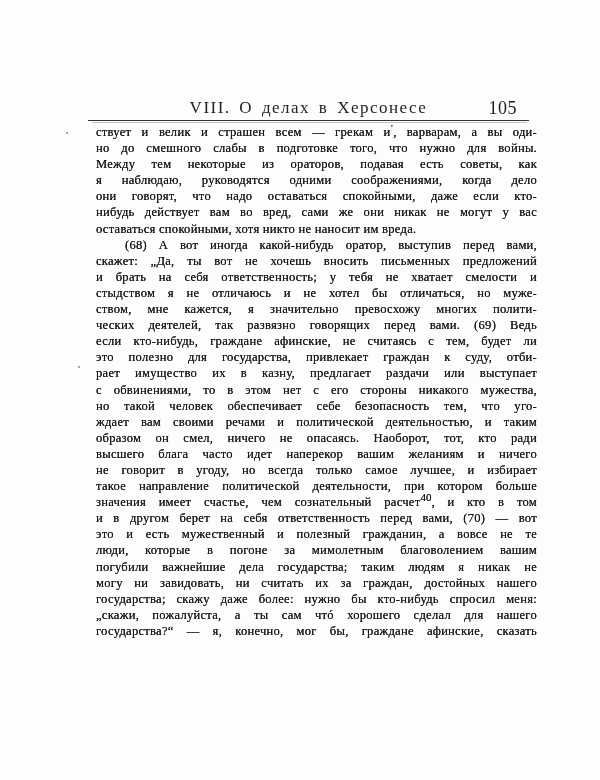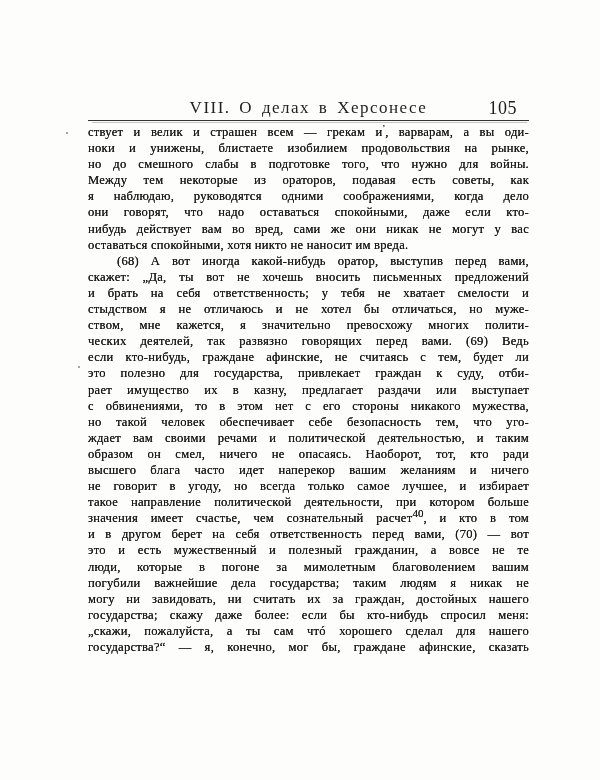--- a/index.html
+++ b/index.html
@@ -44,21 +44,21 @@
   }
   .rule-shadow {
     position:absolute;
     left:4px; right:2px; top:24px;
     height:1px;
     background:rgba(52,52,52,0.28);
   }
   
   .text-block {
     position:absolute;
-    left:88px; top:124px;
+    left:96px; top:124px;
     width:441px;
     font-size:12.6px;
     line-height:16.1px;
     letter-spacing:0.25px;
     text-shadow:0 0 0.35px currentColor; 
   }
   .line {
     height:16.1px;
     overflow:hidden;
     text-align:justify;
@@ -96,21 +96,20 @@
   <div class="header">
     <span class="running-title">VIII. О делах в Херсонесе</span>
     <span class="page-number">105</span>
     <div class="rule"></div>
     <div class="rule-shadow"></div>
   </div>
 
   <div class="text-block">
 
     <div class="line"><span>ствует и велик и страшен всем — грекам и</span><sup class="tickmark">ʼ</sup><span>, варварам, а вы оди-</span></div>
-    <div class="line">ноки и унижены, блистаете изобилием продовольствия на рынке,</div>
     <div class="line">но до смешного слабы в подготовке того, что нужно для войны.</div>
     <div class="line">Между тем некоторые из ораторов, подавая есть советы, как</div>
     <div class="line">я наблюдаю, руководятся одними соображениями, когда дело</div>
     <div class="line">они говорят, что надо оставаться спокойными, даже если кто-</div>
     <div class="line">нибудь действует вам во вред, сами же они никак не могут у вас</div>
     <div class="line short">оставаться спокойными, хотя никто не наносит им вреда.</div>
 
     <div class="line indent">(68) А вот иногда какой-нибудь оратор, выступив перед вами,</div>
     <div class="line">скажет: „Да, ты вот не хочешь вносить письменных предложений</div>
     <div class="line">и брать на себя ответственность; у тебя не хватает смелости и</div>
@@ -126,21 +125,21 @@
     <div class="line">образом он смел, ничего не опасаясь. Наоборот, тот, кто ради</div>
     <div class="line">высшего блага часто идет наперекор вашим желаниям и ничего</div>
     <div class="line">не говорит в угоду, но всегда только самое лучшее, и избирает</div>
     <div class="line">такое направление политической деятельности, при котором больше</div>
     <div class="line"><span>значения имеет счастье, чем сознательный расчет</span><sup class="fnref">40</sup><span>, и кто в том</span></div>
     <div class="line">и в другом берет на себя ответственность перед вами, (70) — вот</div>
     <div class="line">это и есть мужественный и полезный гражданин, а вовсе не те</div>
     <div class="line">люди, которые в погоне за мимолетным благоволением вашим</div>
     <div class="line">погубили важнейшие дела государства; таким людям я никак не</div>
     <div class="line">могу ни завидовать, ни считать их за граждан, достойных нашего</div>
-    <div class="line">государства; скажу даже более: если бы кто-нибудь спросил меня:</div>
+    <div class="line">государства; скажу даже более: нужно бы кто-нибудь спросил меня:</div>
     <div class="line">„скажи, пожалуйста, а ты сам чтó хорошего сделал для нашего</div>
     <div class="line">государства?“ — я, конечно, мог бы, граждане афинские, сказать</div>
   </div>
 
   <div class="speck s1"></div>
   <div class="speck s2"></div>
 
 </div>
 
 </body></html>

